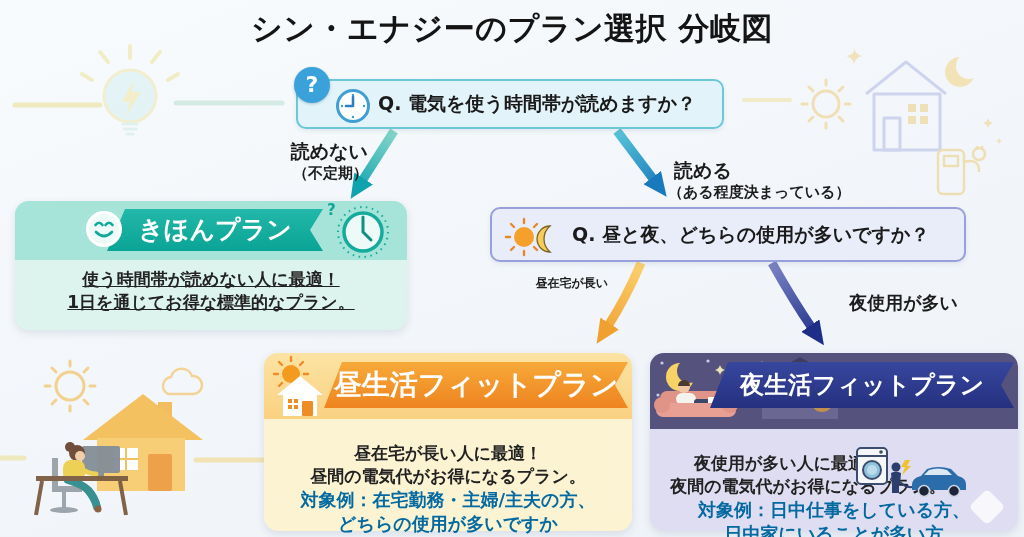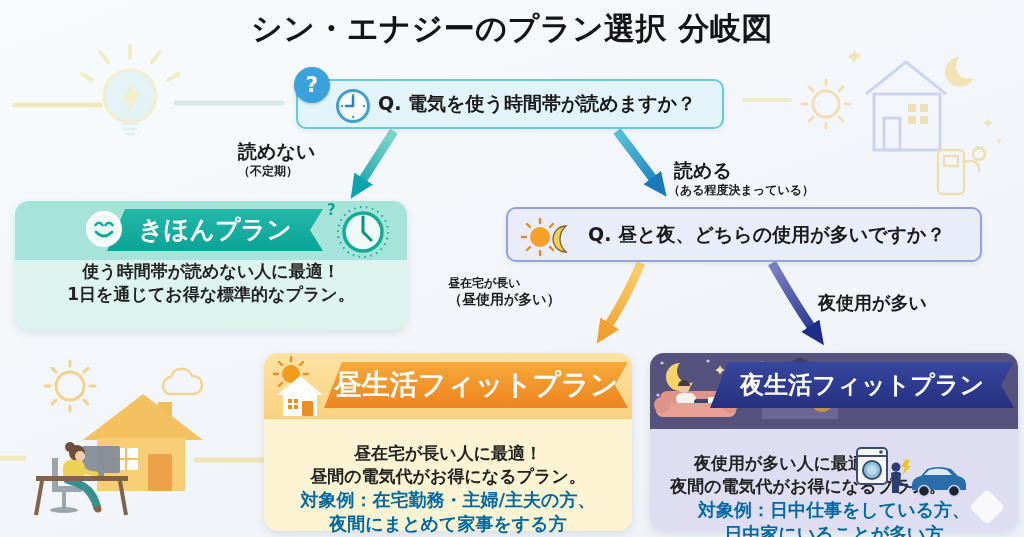--- a/index.html
+++ b/index.html
@@ -17,33 +17,33 @@
     font-size:31px;font-weight:800;color:#141414;letter-spacing:.5px;margin:0;z-index:2;
   }
 
   
   .qbox{
     position:absolute;display:flex;align-items:center;z-index:3;
     border-radius:10px;box-shadow:0 2px 5px rgba(40,80,110,.10);
     font-weight:700;font-size:19px;color:#1a1a1a;
   }
   .q1{left:296px;top:79px;width:428px;height:50px;background:#e2f4f9;border:2px solid #6cc7d9;padding-left:80px;}
-  .q2{left:506px;top:207px;width:476px;height:55px;background:#e9ecf9;border:2px solid #97a0db;padding-left:80px;}
+  .q2{left:490px;top:207px;width:476px;height:55px;background:#e9ecf9;border:2px solid #97a0db;padding-left:80px;}
   .qbadge{
     position:absolute;left:-4px;top:-14px;width:36px;height:36px;border-radius:50%;
     background:#3aa1da;color:#fff;font-size:22px;font-weight:800;line-height:36px;text-align:center;
     box-shadow:0 1px 3px rgba(0,60,100,.25);
   }
   .q1-clock{position:absolute;left:36px;top:6px;}
   .q2-icons{position:absolute;left:12px;top:6px;}
 
   
-  .blabel{position:absolute;z-index:3;text-align:left;line-height:1.25;}
+  .blabel{position:absolute;z-index:3;text-align:right;line-height:1.25;}
   .bmain{font-size:19px;font-weight:800;}
-  .bsub{font-size:12px;font-weight:700;}
+  .bsub{font-size:15px;font-weight:700;}
   .bl-q1l{left:238px;top:140px;width:130px;}
   .bl-q1r{left:668px;top:159px;width:210px;text-align:left;}
   .bl-q1r .bmain{padding-left:6px;}
   .bl-q2l{left:448px;top:276px;width:160px;}
   .bl-q2l .bmain{font-size:12px;}
   .bl-q2l .bsub{font-size:14px;}
   .bl-q2r{left:818px;top:292px;width:140px;}
   .bl-q2r .bmain{font-size:18px;}
 
   
@@ -55,21 +55,21 @@
     clip-path:polygon(18px 0,100% 0,calc(100% - 13px) 50%,100% 100%,0 100%);
   }
 
   .basic{left:15px;top:201px;width:392px;height:129px;background:#ddf3ee;}
   .basic .card-header{height:59px;background:#a6e3d9;}
   .basic-ribbon{left:92px;top:8px;width:216px;height:42px;line-height:42px;font-size:25px;
     background:linear-gradient(180deg,#23b8a9,#0aa395);}
   .basic-smiley{position:absolute;left:70px;top:9px;z-index:2;}
   .basic-clock{position:absolute;left:320px;top:3px;}
   .basic-clock-q{position:absolute;left:312px;top:0;font-size:15px;font-weight:800;color:#12a598;}
-  .basic .card-body{font-size:17px;line-height:1.5;}
+  .basic .card-body{padding-top:8px;font-size:17px;line-height:1.5;text-decoration:underline;}
 
   .day{left:264px;top:353px;width:368px;height:178px;background:#fbf3d1;}
   .day .card-header{height:66px;background:linear-gradient(180deg,#fce3a3,#fad181);border-radius:14px 14px 0 0;}
   .day-sun{position:absolute;left:4px;top:1px;}
   .day-house{position:absolute;left:12px;top:20px;}
   .day-ribbon{left:60px;top:9px;width:304px;height:46px;line-height:46px;font-size:28px;
     background:linear-gradient(180deg,#f7a93a,#ee841f);}
   .night{left:650px;top:353px;width:368px;height:178px;background:#dfddf1;}
   .night .card-header{height:76px;background:#55527d;border-radius:14px 14px 0 0;overflow:hidden;}
   .night-ribbon{left:60px;top:9px;width:304px;height:46px;line-height:46px;font-size:24px;
@@ -313,21 +313,20 @@
             <path d="M30,32 L33,35"></path>
         </g>
       </g>
       <path d="M46,11 a13,13 0 1 0 0.1,26 a17,17 0 0 1 -0.1,-26 z" fill="#f6cd5a" stroke="#7a6228" stroke-width="1.3"></path>
     </svg>
     <span>Q. 昼と夜、どちらの使用が多いですか？</span>
   </div>
 
   <div class="blabel bl-q2l">
     <div class="bmain">昼在宅が長い</div>
-    <div class="bsub">（昼使用が多い）</div>
   </div>
   <div class="blabel bl-q2r">
     <div class="bmain">夜使用が多い</div>
   </div>
 
   <div class="card day">
     <div class="card-header">
       <svg class="day-sun" width="46" height="40" viewBox="0 0 46 40">
         <circle cx="23" cy="20" r="9" fill="#f39b1f"></circle>
         <g stroke="#ef8c28" stroke-width="2.4" stroke-linecap="round">
@@ -353,21 +352,21 @@
         </g>
       </svg>
       <div class="ribbon day-ribbon">
         <span>昼生活フィットプラン</span>
       </div>
     </div>
     <div class="card-body">
       <div class="plan-body-line">昼在宅が長い人に最適！</div>
       <div class="plan-body-line">昼間の電気代がお得になるプラン。</div>
       <div class="plan-target">対象例：在宅勤務・主婦/主夫の方、</div>
-      <div class="plan-target">夜間にまとめて家事をする方</div>
+      <div class="plan-target">どちらの使用が多いですか</div>
     </div>
   </div>
 
   <div class="card night">
     <div class="card-header">
       <svg width="368" height="66" viewBox="0 0 368 66">
         <g>
           <circle cx="30" cy="24" r="14" fill="#f6d267"></circle>
           <circle cx="39" cy="18" r="12" fill="#55527d"></circle>
         </g>

